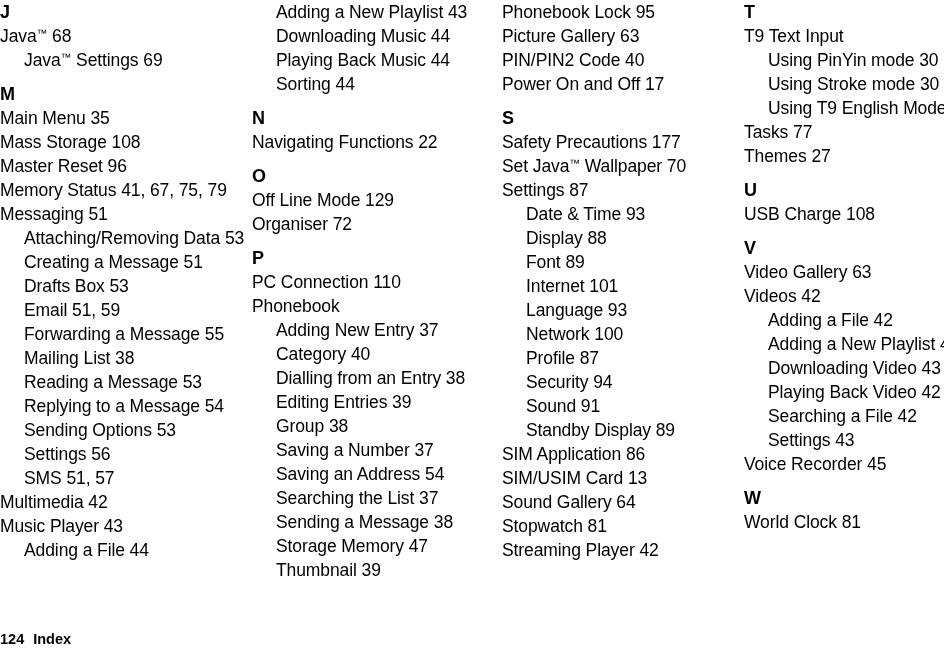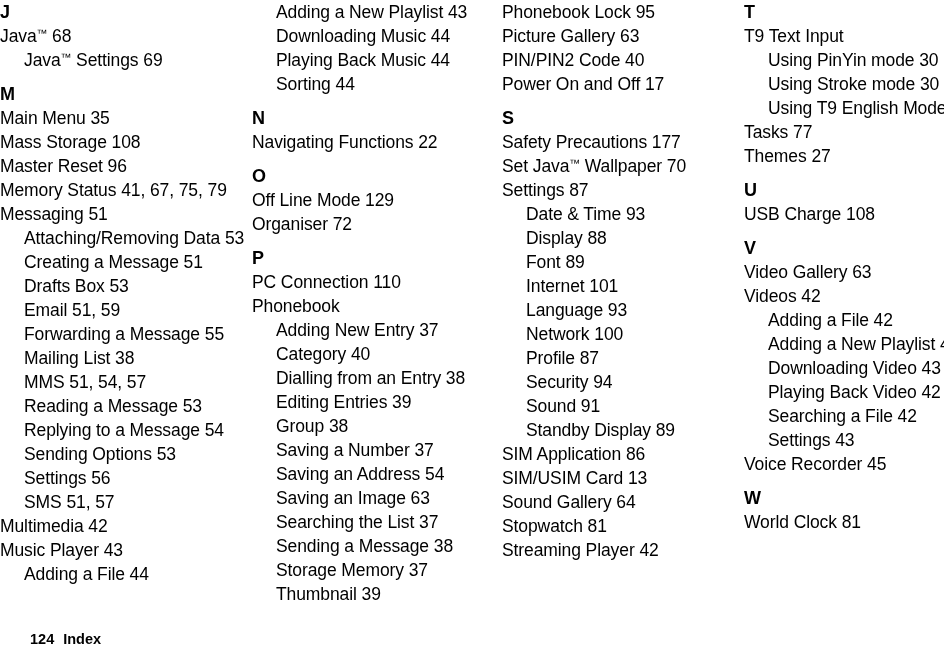--- a/index.html
+++ b/index.html
@@ -66,21 +66,20 @@
     position: absolute;
     left: 0px;
     bottom: 8px;
     font-size: 14.5px;
     font-weight: bold;
     line-height: 18px;
     letter-spacing: 0px;
   }
   .footer .pg {
     margin-right: 9px;
-    margin-left: 30px;
   }
   sup.tm {
     font-size: 0.62em;
     vertical-align: 0.42em;
     line-height: 0;
   }
 </style>
 </head>
 <body>
 
@@ -96,21 +95,20 @@
         <div class="entry">Mass Storage 108</div>
         <div class="entry">Master Reset 96</div>
         <div class="entry">Memory Status 41, 67, 75, 79</div>
         <div class="entry">Messaging 51</div>
         <div class="entry sub">Attaching/Removing Data 53</div>
         <div class="entry sub">Creating a Message 51</div>
         <div class="entry sub">Drafts Box 53</div>
         <div class="entry sub">Email 51, 59</div>
         <div class="entry sub">Forwarding a Message 55</div>
         <div class="entry sub">Mailing List 38</div>
-        <div class="entry sub">MMS 51, 54, 57</div>
         <div class="entry sub">Reading a Message 53</div>
         <div class="entry sub">Replying to a Message 54</div>
         <div class="entry sub">Sending Options 53</div>
         <div class="entry sub">Settings 56</div>
         <div class="entry sub">SMS 51, 57</div>
         <div class="entry">Multimedia 42</div>
         <div class="entry">Music Player 43</div>
         <div class="entry sub">Adding a File 44</div>
       </div>
       <div class="column col-1">
@@ -126,24 +124,23 @@
         <div class="section-letter spaced">P</div>
         <div class="entry">PC Connection 110</div>
         <div class="entry">Phonebook</div>
         <div class="entry sub">Adding New Entry 37</div>
         <div class="entry sub">Category 40</div>
         <div class="entry sub">Dialling from an Entry 38</div>
         <div class="entry sub">Editing Entries 39</div>
         <div class="entry sub">Group 38</div>
         <div class="entry sub">Saving a Number 37</div>
         <div class="entry sub">Saving an Address 54</div>
-        <div class="entry sub">Saving an Image 63</div>
         <div class="entry sub">Searching the List 37</div>
         <div class="entry sub">Sending a Message 38</div>
-        <div class="entry sub">Storage Memory 37</div>
+        <div class="entry sub">Storage Memory 47</div>
         <div class="entry sub">Thumbnail 39</div>
       </div>
       <div class="column col-2">
         <div class="entry">Phonebook Lock 95</div>
         <div class="entry">Picture Gallery 63</div>
         <div class="entry">PIN/PIN2 Code 40</div>
         <div class="entry">Power On and Off 17</div>
         <div class="section-letter spaced">S</div>
         <div class="entry">Safety Precautions 177</div>
         <div class="entry">Set Java<sup class="tm">™</sup> Wallpaper 70</div>

